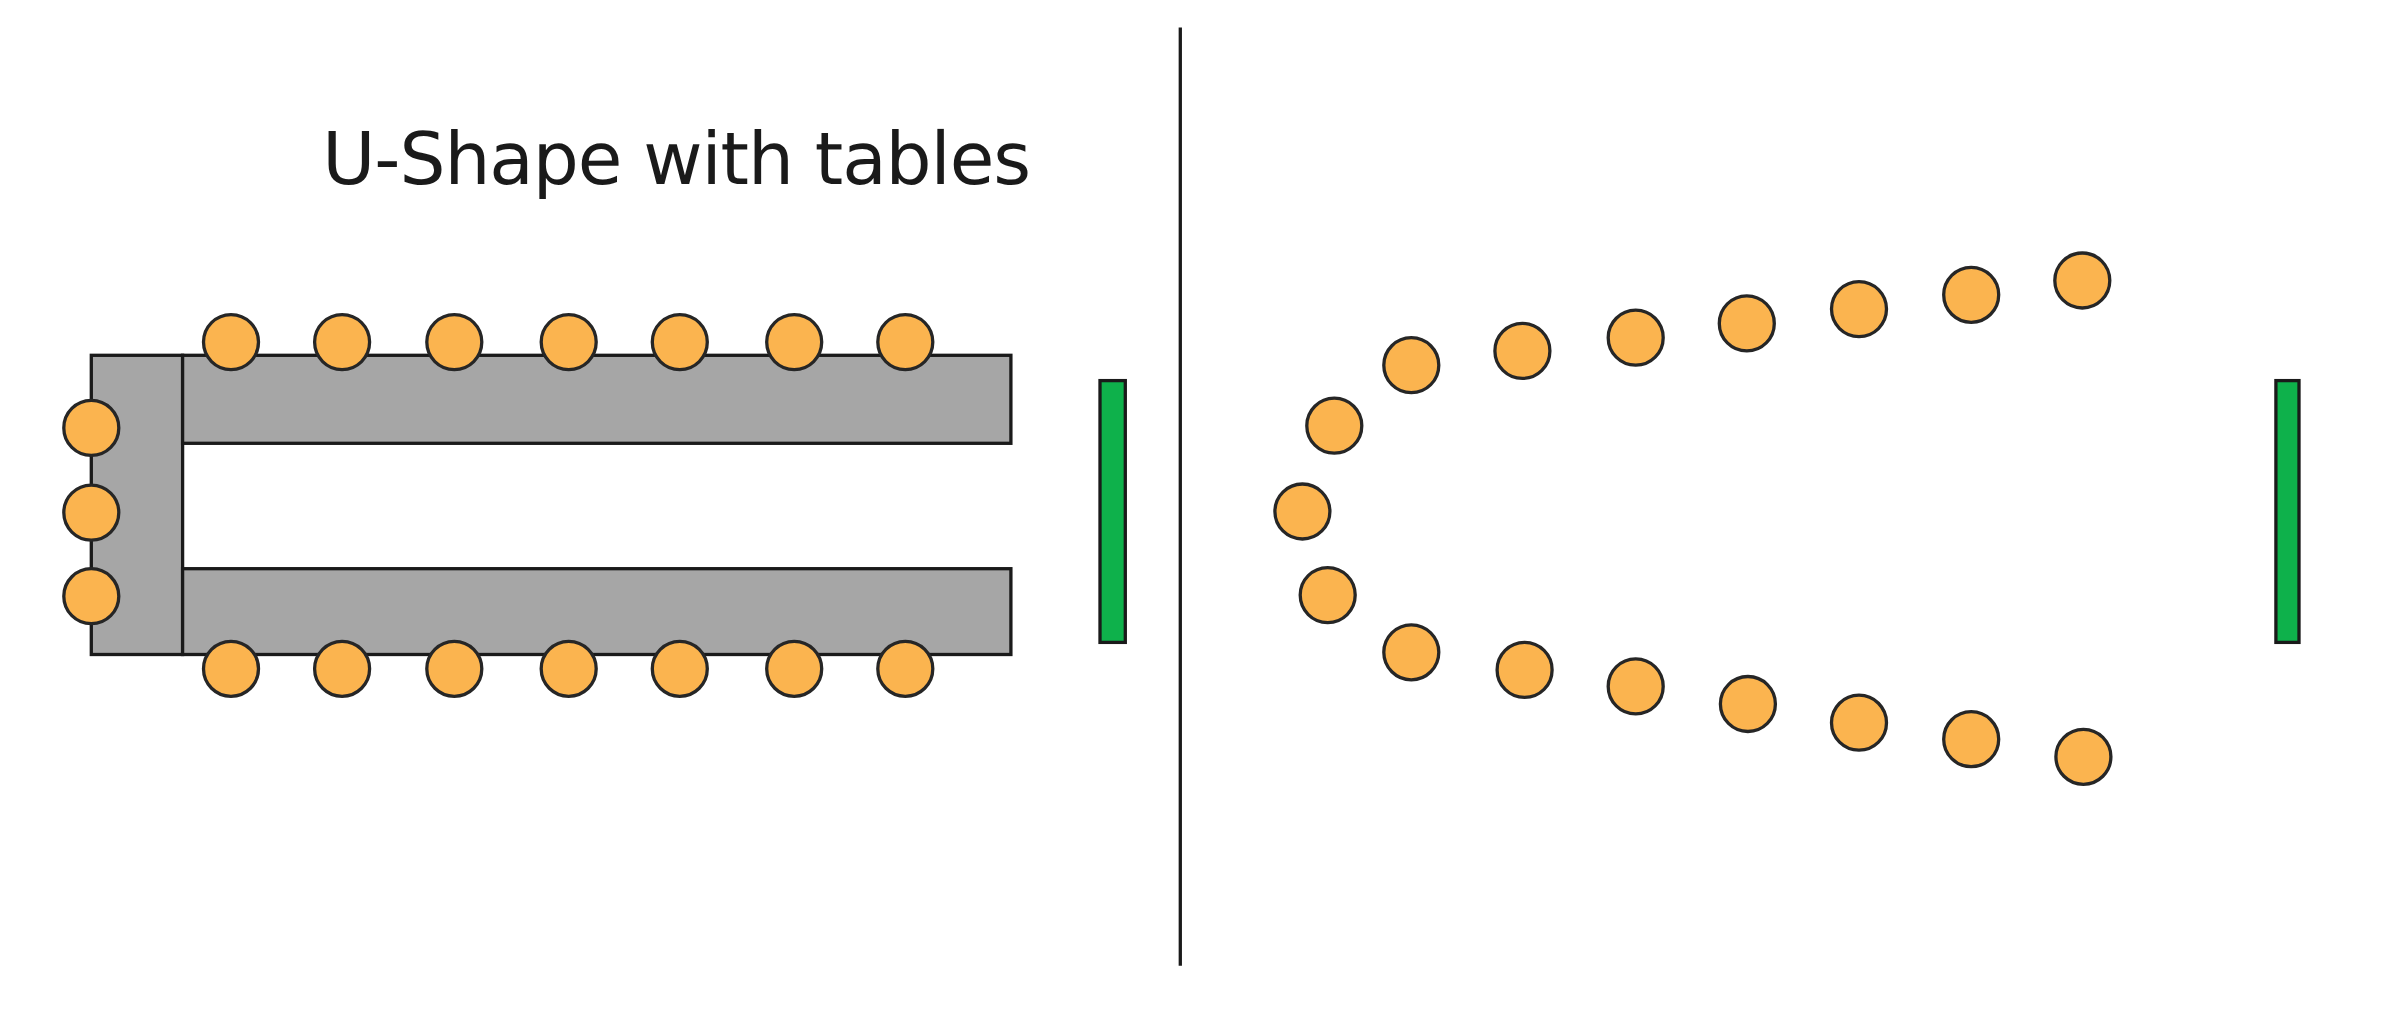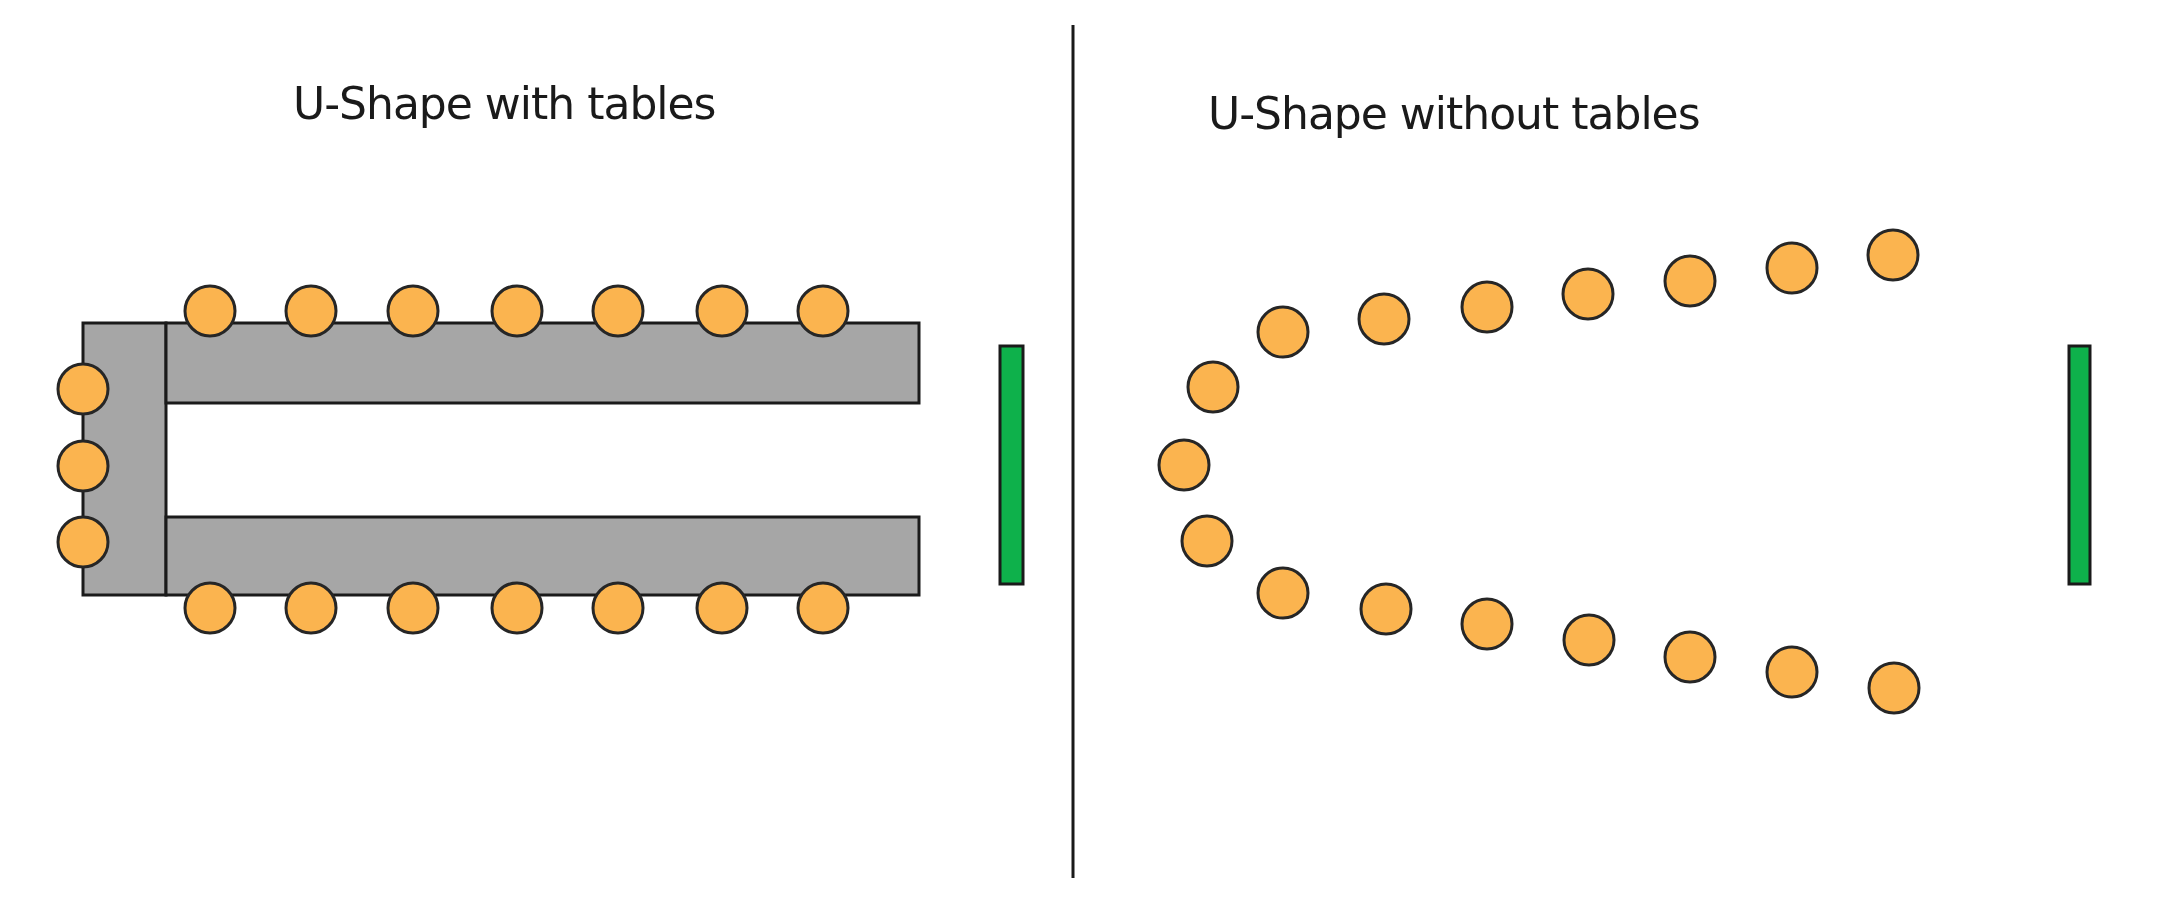--- a/index.html
+++ b/index.html
@@ -1,36 +1,36 @@
 <!DOCTYPE html>
 <html><head>
   <meta charset="utf-8">
   <style>
     html, body { margin: 0; padding: 0; background: #ffffff; }
     body { width: 2176px; height: 920px; position: relative; overflow: hidden; }
     .canvas { position: absolute; left: 0; top: 0; width: 2176px; height: 920px; }
     .title {
       position: absolute;
       font-family: "DejaVu Sans", "Liberation Sans", sans-serif;
-      font-size: 44px;
+      font-size: 66px;
       color: #1a1a1a;
       white-space: nowrap;
       line-height: 1;
       letter-spacing: -1px;
+      margin-top: 30px;
     }
     #title-left { left: 293px; top: 82px; }
     #title-right { left: 1208px; top: 92px; }
     svg { position: absolute; left: 0; top: 0; }
   </style>
 </head>
 <body>
 
 <div class="canvas">
   <div id="title-left" class="title">U-Shape with tables</div>
-  <div id="title-right" class="title">U-Shape without tables</div>
 
   <svg id="diagram" width="2176" height="920" viewBox="0 0 2176 920">
     <g id="left-panel">
       <g id="tables-left">
           <rect x="83" y="323" width="83" height="272" fill="#A6A6A6" stroke="#1a1a1a" stroke-width="3"></rect>
           <rect x="166" y="323" width="753" height="80" fill="#A6A6A6" stroke="#1a1a1a" stroke-width="3"></rect>
           <rect x="166" y="517" width="753" height="78" fill="#A6A6A6" stroke="#1a1a1a" stroke-width="3"></rect>
         </g>
       <g id="seats-left">
           <circle cx="210" cy="311" r="25" fill="#FBB44F" stroke="#262626" stroke-width="3"></circle>

